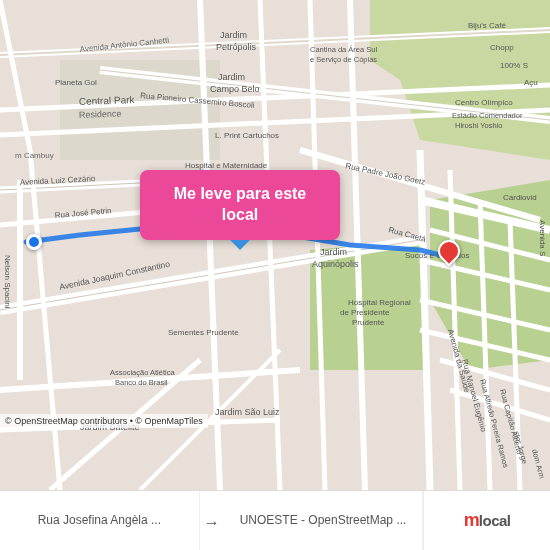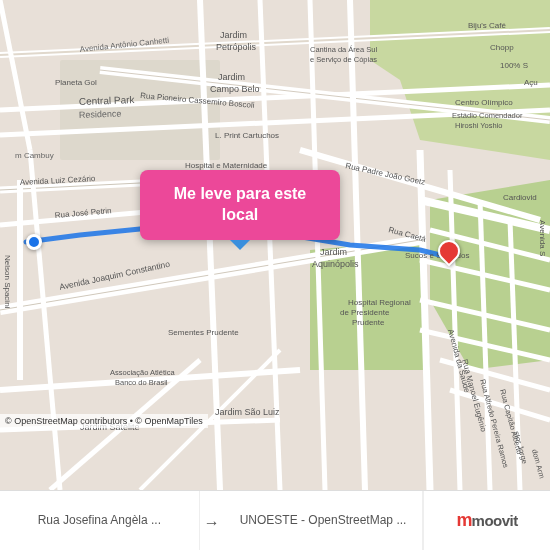--- a/index.html
+++ b/index.html
@@ -322,16 +322,16 @@
     <span>→</span>
   </div>
 
   <div class="bottom-item">
     <span class="bottom-label">UNOESTE - OpenStreetMap ...</span>
   </div>
 
   <div class="bottom-item" style="flex:0.6; border-right:none; border-left:1px solid #eee;">
     <div id="moovit-logo">
       <span style="color:#e53935; font-weight:900; font-size:18px; letter-spacing:-1px; font-family:Arial,sans-serif;">m</span>
-        <span style="color:#555; font-size:15px; font-weight:bold; font-family:Arial,sans-serif;">moovit</span>
+        <span style="color:#555; font-size:15px; font-weight:bold; font-family:Arial,sans-serif;">local</span>
     </div>
   </div>
 </div>
 
 </body></html>

